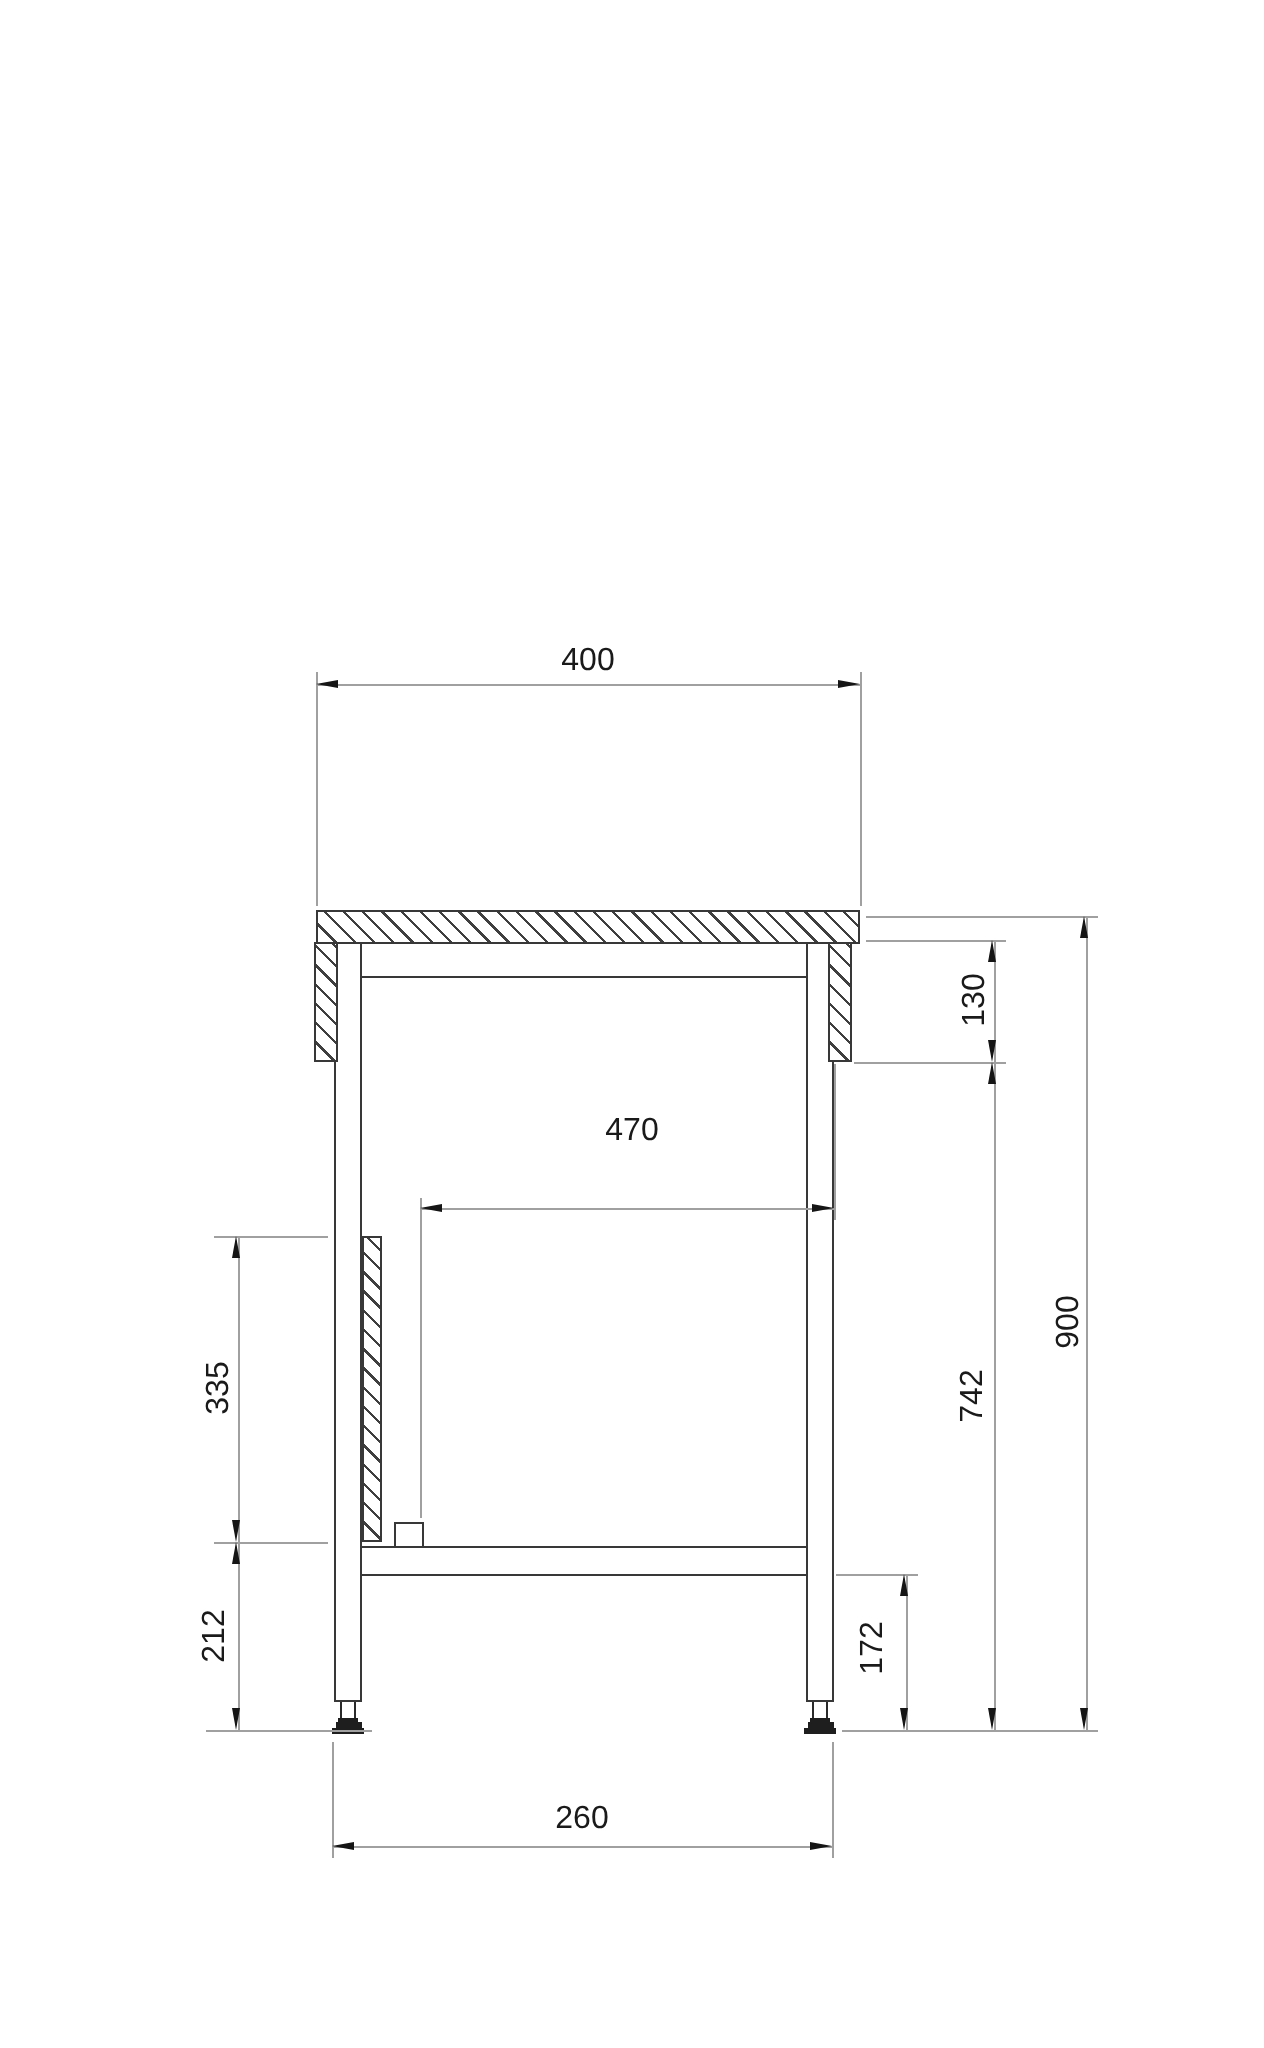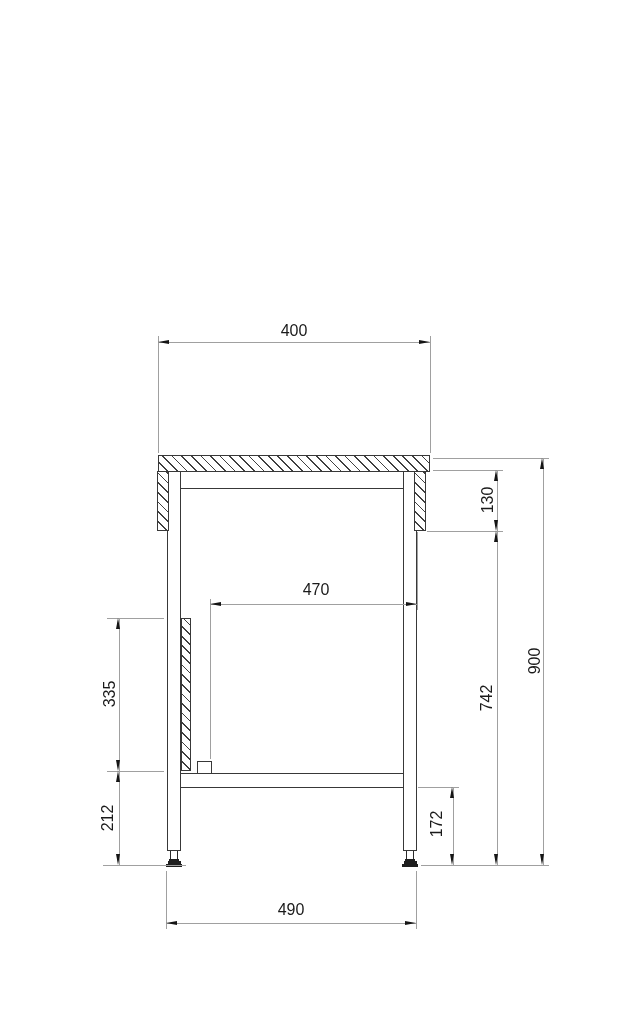--- a/index.html
+++ b/index.html
@@ -103,22 +103,22 @@
   <div class="ar ar-u" style="left:540px;top:458px;"></div>
   <div class="ar ar-d" style="left:540px;top:854px;"></div>
   <div class="ar ar-u" style="left:116px;top:618px;"></div>
   <div class="ar ar-d" style="left:116px;top:760px;"></div>
   <div class="ar ar-u" style="left:116px;top:771px;"></div>
   <div class="ar ar-d" style="left:116px;top:854px;"></div>
   <div class="ar ar-u" style="left:450px;top:787px;"></div>
   <div class="ar ar-d" style="left:450px;top:854px;"></div>
 
   <div class="dim-label" style="left:294px;top:331px;">400</div>
-  <div class="dim-label" style="left:316px;top:590px;">470</div>
-  <div class="dim-label" style="left:291px;top:910px;">490</div>
+  <div class="dim-label" style="left:316px;top:566px;">470</div>
+  <div class="dim-label" style="left:291px;top:910px;">260</div>
   <div class="dim-label rot" style="left:488px;top:500px;">130</div>
   <div class="dim-label rot" style="left:487px;top:698px;">742</div>
   <div class="dim-label rot" style="left:535px;top:661px;">900</div>
   <div class="dim-label rot" style="left:110px;top:694px;">335</div>
   <div class="dim-label rot" style="left:108px;top:818px;">212</div>
   <div class="dim-label rot" style="left:437px;top:824px;">172</div>
 
 </div>
 
 </body></html>

